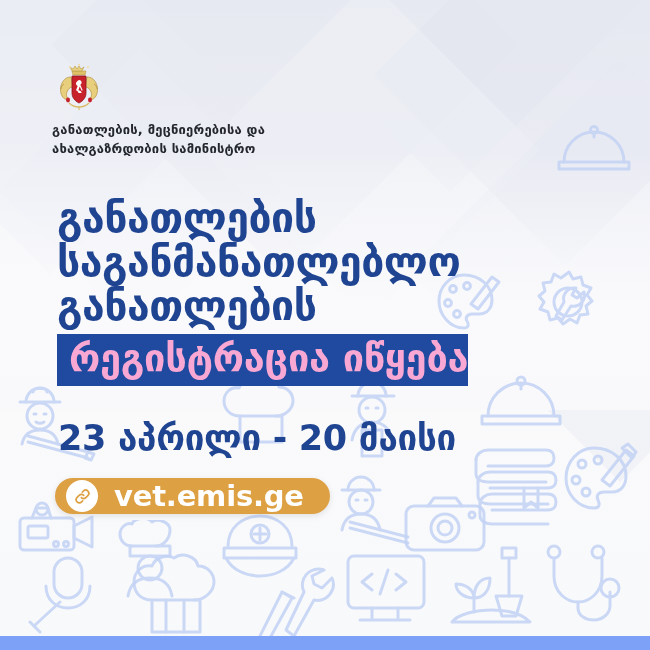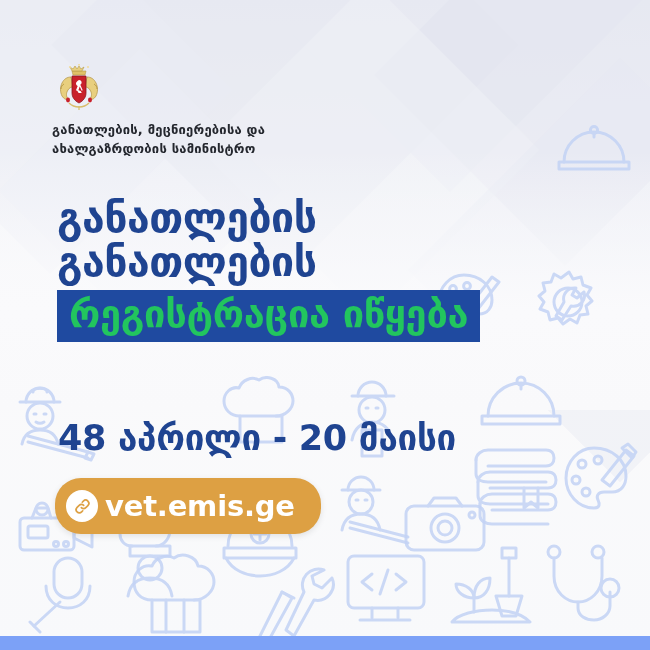--- a/index.html
+++ b/index.html
@@ -39,37 +39,37 @@
     font-weight:700;letter-spacing:.2px;white-space:pre-line;
   }
 
   
   .headline{position:absolute;left:57px;top:196px;width:540px;}
   .hl-line{
     color:#1f4491;font-size:41px;line-height:44px;font-weight:800;
     letter-spacing:-.5px;white-space:nowrap;
   }
   .band{
-    display:inline-block;background:#1f4aa0;color:#22c55e;
+    display:inline-block;background:#1f4aa0;color:#f9a8d4;
     font-size:38px;line-height:46px;font-weight:800;
-    padding:1px 12px 5px 12px;margin-top:6px;white-space:nowrap;
+    padding:1px 0 5px 12px;margin-top:6px;white-space:nowrap;
     letter-spacing:-.3px;
   }
 
   
   .dates{
     position:absolute;left:58px;top:418px;color:#1f4491;
     font-size:35px;font-weight:800;letter-spacing:-.3px;white-space:nowrap;
   }
 
   
   .pill{
-    position:absolute;left:55px;top:478px;height:56px;
+    position:absolute;left:55px;top:478px;height:36px;
     background:#dda043;border-radius:26px;
-    display:flex;align-items:center;gap:7px;
+    display:flex;align-items:center;gap:16px;
     padding:0 26px 0 11px;box-sizing:border-box;
     box-shadow:0 2px 6px rgba(0,0,0,.10);
   }
   .pill .ring{
     width:32px;height:32px;border-radius:50%;background:#ffffff;
     display:flex;align-items:center;justify-content:center;flex:none;
   }
   .pill .ring svg{stroke:#dda043;fill:none;stroke-width:2.1;stroke-linecap:round;}
   .pill .url{color:#ffffff;font-size:29px;font-weight:800;letter-spacing:-.2px;}
 
@@ -282,25 +282,26 @@
       <ellipse cx="34" cy="36" rx="2" ry="2.4" fill="#c9212b"></ellipse>
       <path d="M13 39c3 3 7 4 10 4s7-1 10-4" stroke="#d8bc6a" stroke-width="1.4" fill="none"></path>
       <path d="M23 42v4" stroke="#d8bc6a" stroke-width="1.2" fill="none"></path>
     </svg>
     <div class="ministry">განათლების, მეცნიერებისა და
 ახალგაზრდობის სამინისტრო</div>
   </div>
 
   <div class="headline">
     <div class="hl-line">განათლების</div>
+    <div class="hl-line">საგანმანათლებლო</div>
     <div class="hl-line">განათლების</div>
     <div class="band">რეგისტრაცია იწყება</div>
   </div>
 
-  <div class="dates">48 აპრილი - 20 მაისი</div>
+  <div class="dates">23 აპრილი - 20 მაისი</div>
 
   <div class="pill">
     <span class="ring">
       <svg viewBox="0 0 24 24" width="19" height="19">
         <path d="M10.5 13.5a4 4 0 0 0 5.7 0l2.6-2.6a4 4 0 1 0-5.7-5.7l-1.4 1.4"></path>
         <path d="M13.5 10.5a4 4 0 0 0-5.7 0l-2.6 2.6a4 4 0 1 0 5.7 5.7l1.4-1.4"></path>
       </svg>
     </span>
     <span class="url">vet.emis.ge</span>
   </div>

